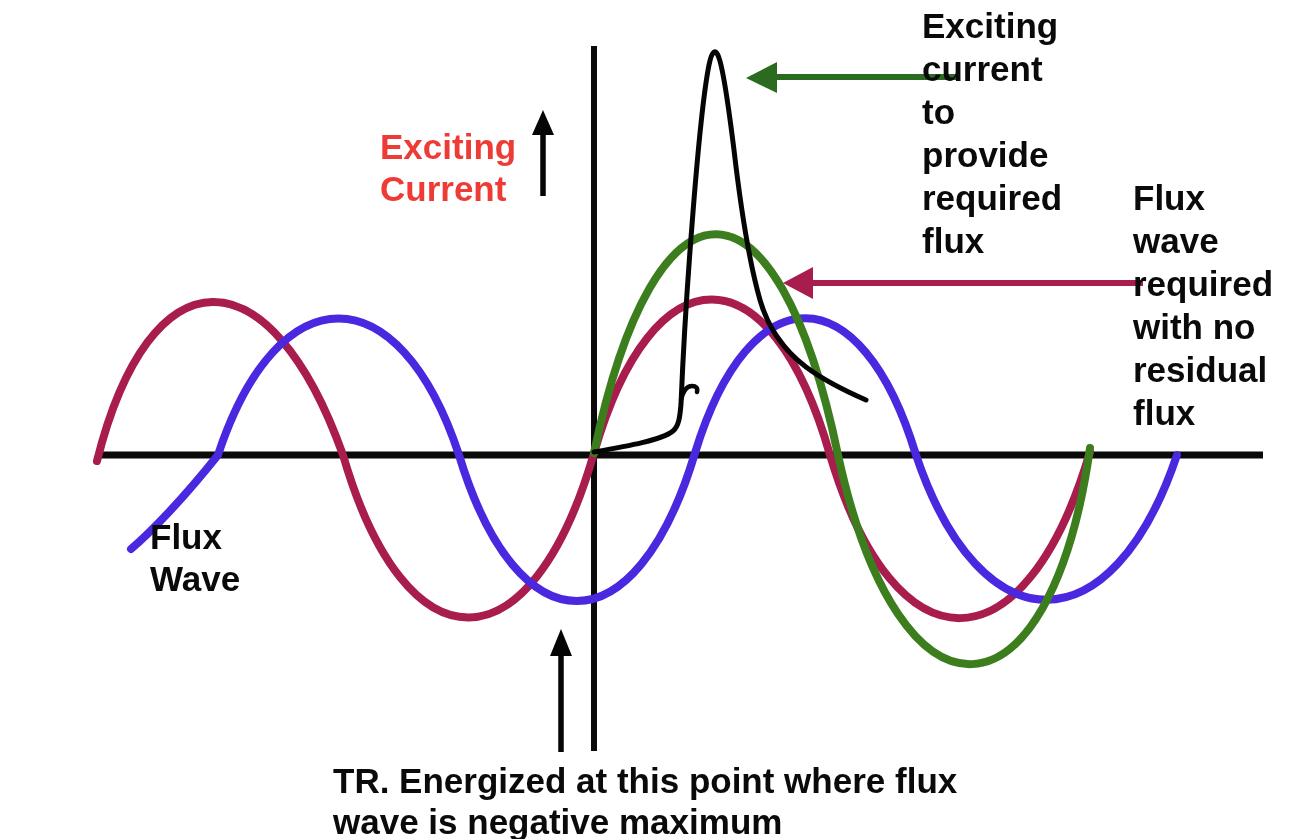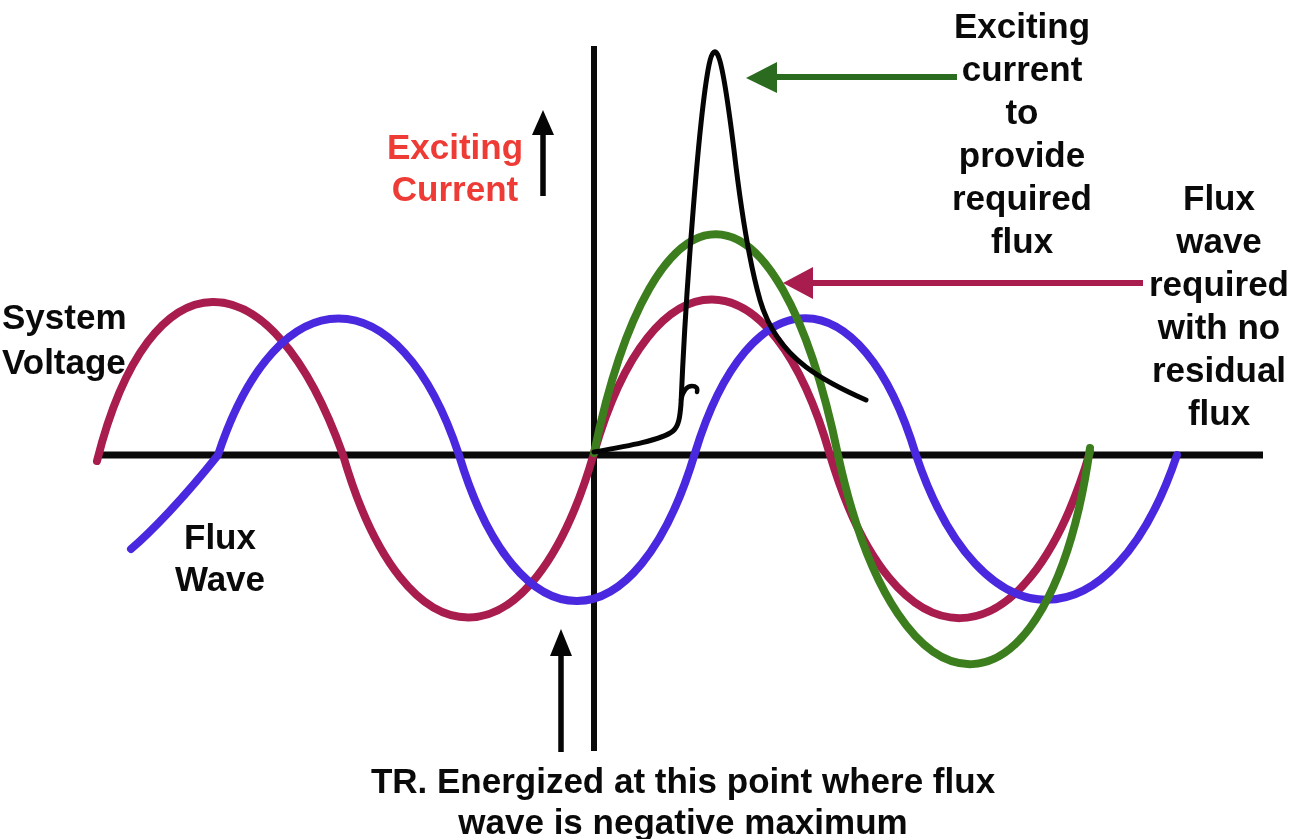--- a/index.html
+++ b/index.html
@@ -11,21 +11,20 @@
     font-family: "Liberation Sans", sans-serif;
     overflow: hidden;
   }
   #diagram-svg { position: absolute; left: 0; top: 0; }
   .lbl {
     position: absolute;
     font-weight: bold;
     font-size: 35px;
     color: #0a0a0a;
     white-space: pre-line;
-    text-align: center;
     letter-spacing: 0px;
   }
   .lbl.left-align { text-align: left; }
   .label-red { color: var(--red_label, #EE3B35); }
   #label-exciting-current { left: 380px; top: 126px; width: 150px; line-height: 42px; }
   #label-system-voltage   { left: 2px;   top: 294px; width: 160px; line-height: 45px; }
   #label-flux-wave        { left: 150px; top: 516px; width: 140px; line-height: 42px; }
   #label-exciting-note    { left: 922px; top: 4px;   width: 200px; line-height: 43px; }
   #label-required-note    { left: 1133px;top: 176px; width: 172px; line-height: 43px; }
   #label-energize-note    { left: 333px; top: 760px; width: 700px; line-height: 41px; }
@@ -78,22 +77,20 @@
     <line x1="543" y1="196" x2="543" y2="131" stroke-width="5.5" stroke="#050505"></line>
     <polygon points="543,110 532,135 554,135" fill="#050505"></polygon>
 
     <line x1="561" y1="752" x2="561" y2="652" stroke-width="5.5" stroke="#050505"></line>
     <polygon points="561,629 550,656 572,656" fill="#050505"></polygon>
   </svg>
 
   <div class="lbl label-red" id="label-exciting-current">Exciting
 Current</div>
 
-  <div class="lbl left-align" id="label-system-voltage">System
-Voltage</div>
 
   <div class="lbl" id="label-flux-wave">Flux
 Wave</div>
 
   <div class="lbl" id="label-exciting-note">Exciting
 current
 to
 provide
 required
 flux</div>

